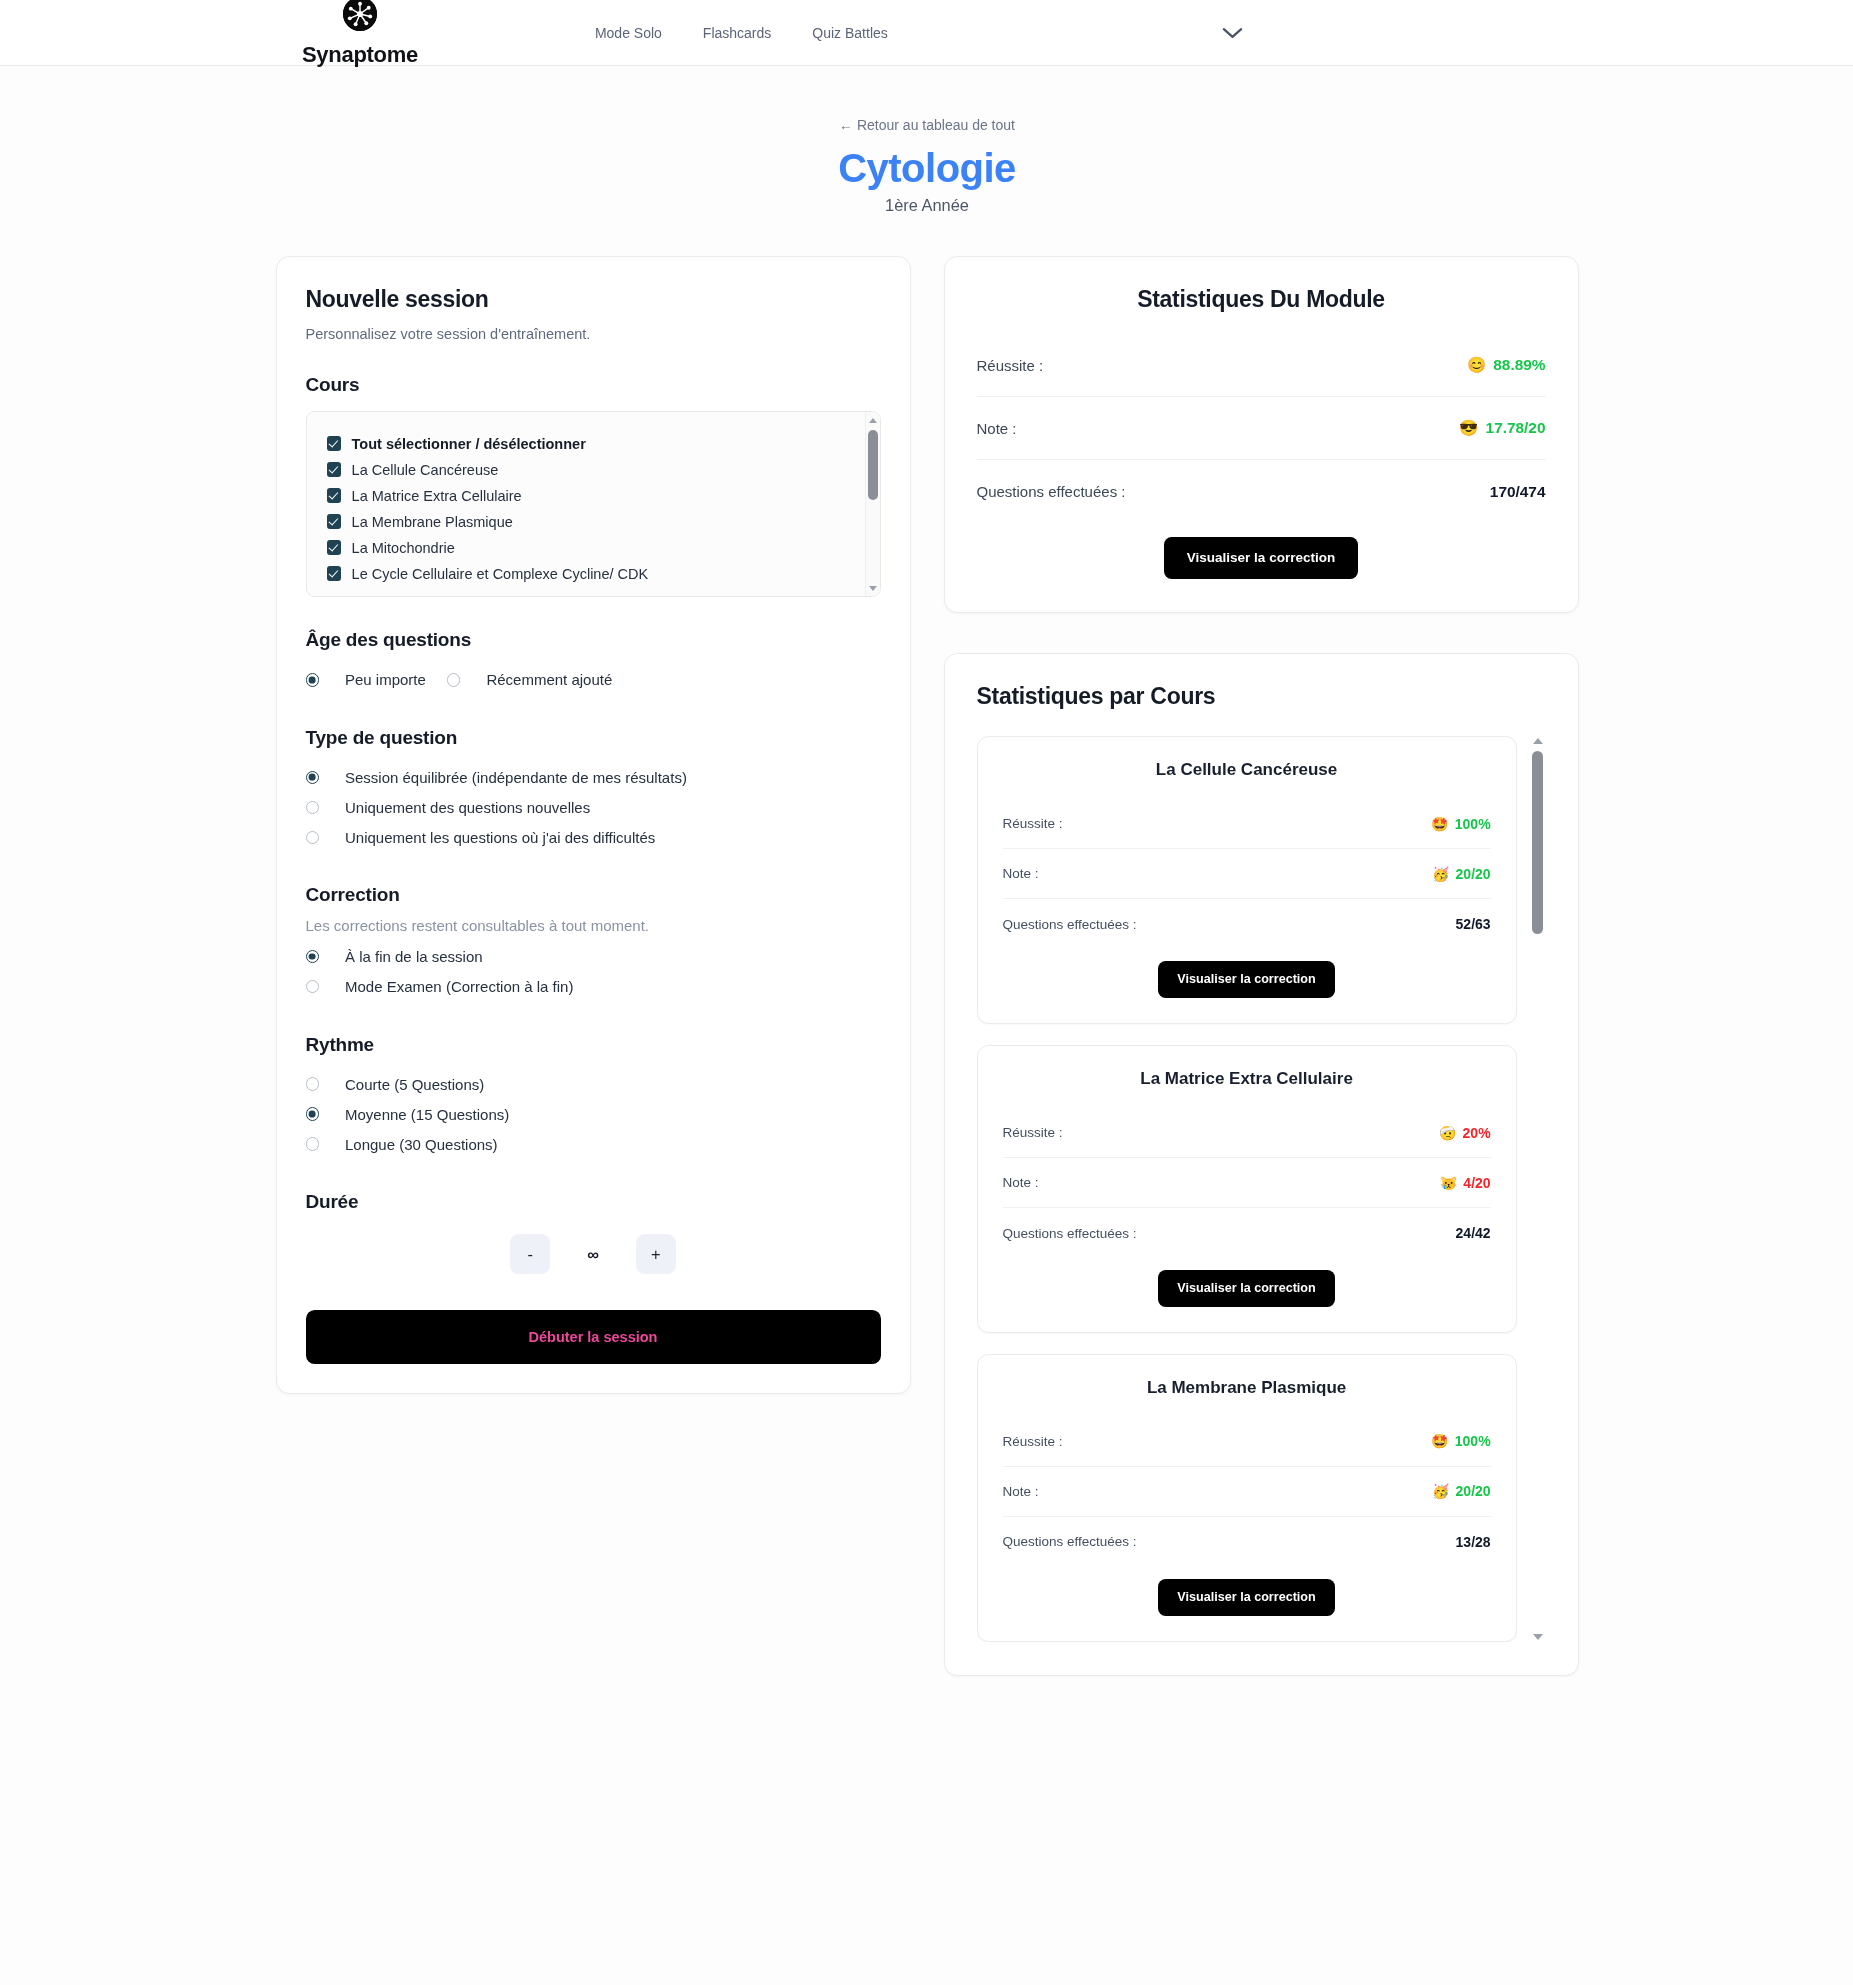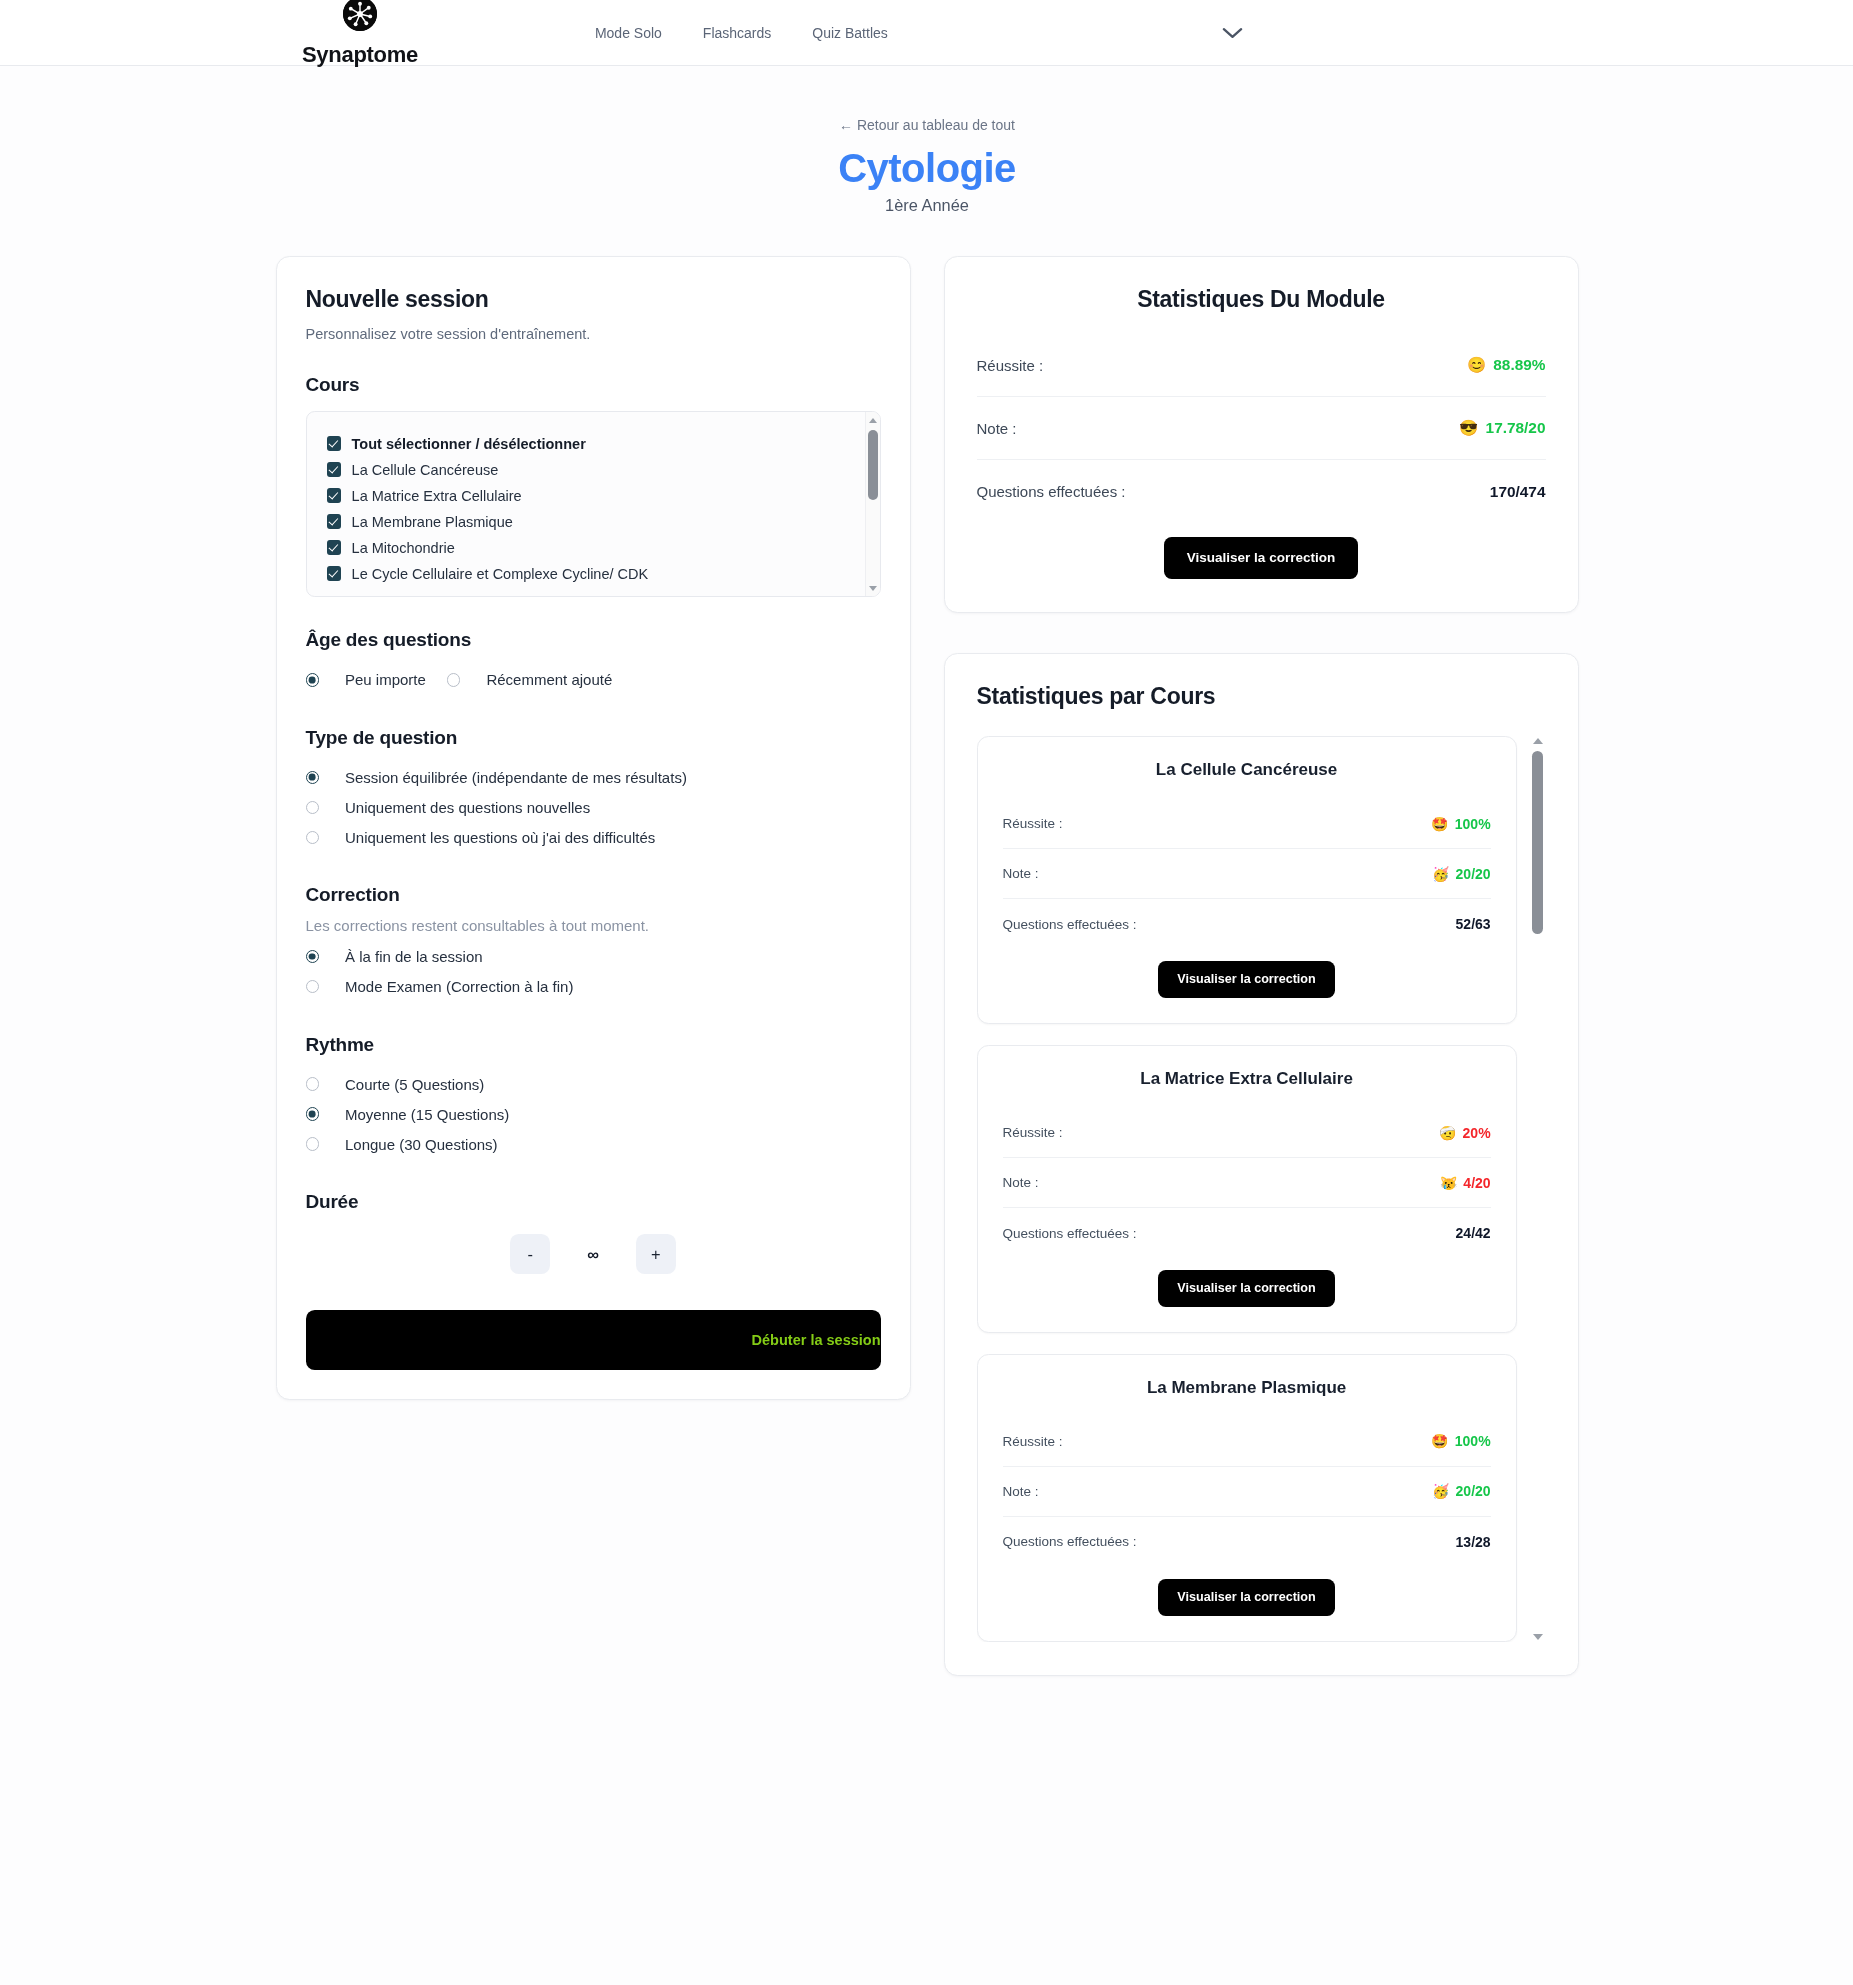--- a/index.html
+++ b/index.html
@@ -248,30 +248,29 @@
     cursor: pointer;
     font-family: "Liberation Sans", sans-serif;
     display: flex; align-items: center; justify-content: center;
   }
   .duration-value { font-size: 16.4px; font-weight: bold; color: #111826; }
 
   .btn-primary {
     display: block;
     width: 100%;
     margin-top: 36px;
-    height: 60px;
+    height: 54px;
     background: #000000;
-    color: #84cc16;
+    color: #ec4899;
     border: none;
     border-radius: 8.7px;
     font-size: 14.5px;
     font-weight: bold;
     cursor: pointer;
     font-family: "Liberation Sans", sans-serif;
-    text-align: right;
   }
 
   
   .stats-card { padding: 29px 32px 33px 32px; }
   .stats-title {
     text-align: center;
     font-size: 23px;
     font-weight: bold;
     letter-spacing: -0.3px;
     color: #151c28;

